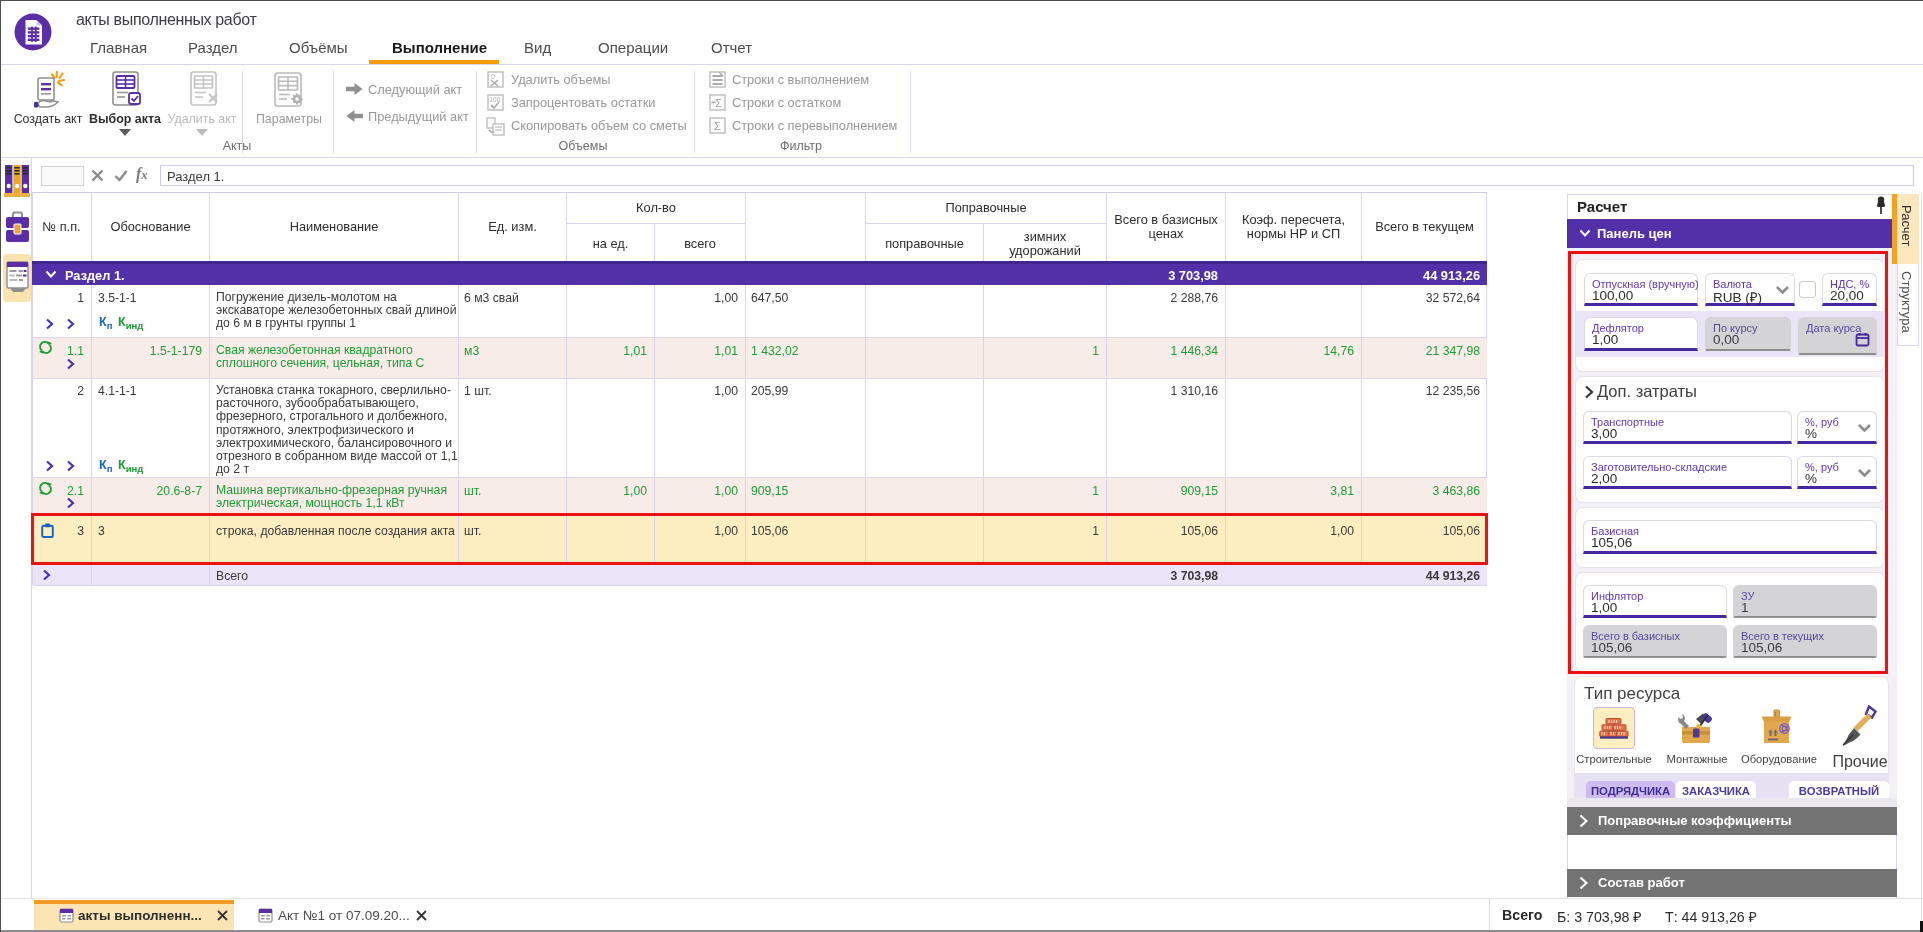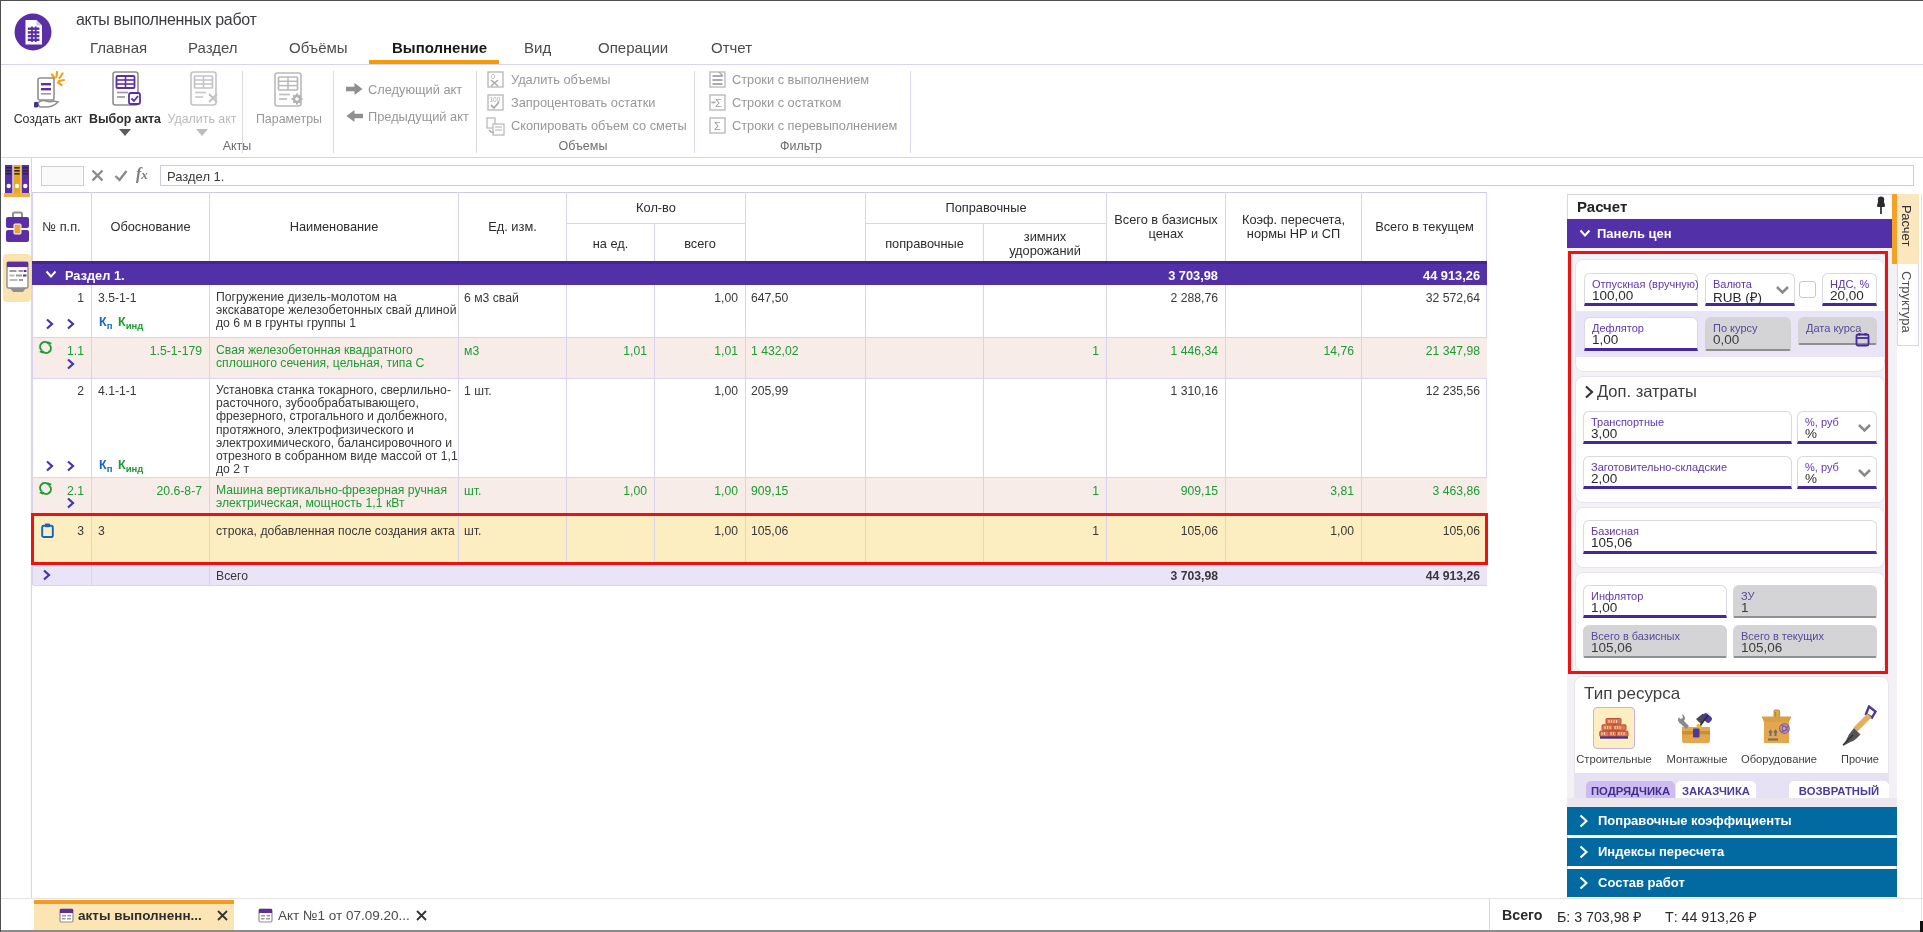--- a/index.html
+++ b/index.html
@@ -18,21 +18,21 @@
 .hcell{font-size:12.8px;color:#2c2c2c;text-align:center;line-height:14px;display:flex;align-items:center;justify-content:center}
 .c{font-size:12.2px;color:#383838;white-space:nowrap}
 .grl{color:#1d9b33;font-size:12.2px;white-space:nowrap;position:absolute}
 .sec{color:#fff;font-weight:bold;font-size:12.8px}
 .fld{position:absolute;background:#fff;border:1px solid #dbd8e2;border-radius:6px 6px 0 0;}
 .fld .lb{position:absolute;left:7px;top:4px;font-size:11px;color:#5e35b1;white-space:nowrap}
 .fld .vv{position:absolute;left:7px;top:14px;font-size:13.5px;color:#2b2b2b;white-space:nowrap}
 .fld.gray{background:#d4d3d6;border-color:#d4d3d6;border-bottom:2px solid #8f8f8f;border-radius:6px 6px 2px 2px}
 .fld.wht{border-bottom:3px solid #4527a0}
 .chev{stroke:#8a8a8a;stroke-width:2.6;fill:none}
-.acc{position:absolute;left:1566px;width:330px;height:28px;background:#0369a1;color:#fff;font-weight:bold;font-size:13px;line-height:28px}
+.acc{position:absolute;left:1566px;width:330px;height:28px;background:#737373;color:#fff;font-weight:bold;font-size:13px;line-height:28px}
 .acc span{margin-left:31px}
 .acc svg{position:absolute;left:12px;top:7px}
 .vtab{position:absolute;writing-mode:vertical-rl;font-size:13px;}
 </style>
 </head>
 <body>
 <div id="app">
 
 <svg class="abs" style="left:13px;top:12px" width="38" height="38" viewBox="0 0 38 38">
  <circle cx="19" cy="19" r="18.5" fill="#5b2ea6"></circle>
@@ -426,21 +426,21 @@
       <span class="vv">20,00</span>
     </div>
 <div class="fld wht" style="left:1583px;top:316px;width:114px;height:34px">
       <span class="lb">Дефлятор</span>
       <span class="vv">1,00</span>
     </div>
 <div class="fld gray" style="left:1704px;top:316px;width:86px;height:34px">
       <span class="lb" style="color:#56499a">По курсу</span>
       <span class="vv" style="color:#3c3c3c">0,00</span>
     </div>
-<div class="fld gray" style="left:1797px;top:316px;width:79px;height:28px">
+<div class="fld gray" style="left:1797px;top:316px;width:79px;height:38px">
       <span class="lb" style="color:#56499a">Дата курса</span>
  <svg class="abs" style="right:6px;top:14px" width="15" height="15" viewBox="0 0 15 15">
         <rect x="1.5" y="2.5" width="12" height="11" rx="1.5" fill="none" stroke="#4527a0" stroke-width="1.8"></rect>
         <line x1="1.5" y1="6" x2="13.5" y2="6" stroke="#4527a0" stroke-width="1.8"></line>
         <line x1="4.5" y1="1" x2="4.5" y2="3.5" stroke="#4527a0" stroke-width="1.8"></line>
         <line x1="10.5" y1="1" x2="10.5" y2="3.5" stroke="#4527a0" stroke-width="1.8"></line>
       </svg>
     </div>
 
 <div class="abs" style="left:1574px;top:375px;width:310px;height:127px;background:#fff;border-radius:8px;border:1px solid #e7e4ec"></div>
@@ -544,33 +544,30 @@
 </svg>
 <svg class="abs" style="left:1838px;top:704px" width="40" height="46" viewBox="0 0 40 46">
  <path d="M30 1.5 l6.5 5 -3.5 6 -6 -3.5z" fill="#fff" stroke="#4b3a9b" stroke-width="2.4"></path>
  <path d="M28.5 8.5 l4 4 -14 14 -4 -4z" fill="#e0b05c"></path>
  <path d="M15 23 l6.5 6.5 -4 4 q-2.5 2.5 -6 3.5 l-7.5 4 4 -7.5 q1 -3.5 3.5 -6z" fill="#555"></path>
  <path d="M4 40 l10 -10" stroke="#2e2e2e" stroke-width="1.3"></path>
 </svg>
 <div class="abs" style="left:1568px;top:752px;width:90px;font-size:11.2px;color:#3f3f3f;text-align:center">Строительные</div>
 <div class="abs" style="left:1652px;top:752px;width:88px;font-size:11.2px;color:#3f3f3f;text-align:center">Монтажные</div>
 <div class="abs" style="left:1733px;top:752px;width:90px;font-size:11.2px;color:#3f3f3f;text-align:center">Оборудование</div>
-<div class="abs" style="left:1815px;top:752px;width:88px;font-size:11px;color:#3f3f3f;text-align:center">Прочие</div>
+<div class="abs" style="left:1815px;top:752px;width:88px;font-size:16px;color:#3f3f3f;text-align:center">Прочие</div>
 <div class="abs" style="left:1574px;top:772px;width:313px;height:25px;background:#e7e1f4"></div>
 <div class="abs" style="left:1585px;top:780px;width:89px;height:17px;background:#cebcf0;border-radius:5px 5px 0 0;color:#3f2d91;font-weight:bold;font-size:11.3px;text-align:center;padding-top:4px">ПОДРЯДЧИКА</div>
 <div class="abs" style="left:1675px;top:780px;width:80px;height:17px;background:#fff;border-radius:5px 5px 0 0;color:#4b3a9b;font-weight:bold;font-size:11.3px;text-align:center;padding-top:4px">ЗАКАЗЧИКА</div>
 <div class="abs" style="left:1788px;top:780px;width:100px;height:17px;background:#fff;border-radius:5px 5px 0 0;color:#4b3a9b;font-weight:bold;font-size:11.3px;text-align:center;padding-top:4px">ВОЗВРАТНЫЙ</div>
 <div class="abs" style="left:1566px;top:797px;width:330px;height:9px;background:#eae8ee"></div>
 
 <div class="acc" style="top:806px"><svg width="9" height="14" viewBox="0 0 9 14">
         <path d="M1.5 1.5 l6 5.5 -6 5.5" stroke="#fff" stroke-width="2.2" fill="none"></path>
       </svg><span>Поправочные коэффициенты</span></div>
-<div class="acc" style="top:837px"><svg width="9" height="14" viewBox="0 0 9 14">
-        <path d="M1.5 1.5 l6 5.5 -6 5.5" stroke="#fff" stroke-width="2.2" fill="none"></path>
-      </svg><span>Индексы пересчета</span></div>
 <div class="acc" style="top:868px"><svg width="9" height="14" viewBox="0 0 9 14">
         <path d="M1.5 1.5 l6 5.5 -6 5.5" stroke="#fff" stroke-width="2.2" fill="none"></path>
       </svg><span>Состав работ</span></div>
 
 <div class="abs" style="left:1891px;top:193px;width:27px;height:70px;background:#fbe6bd;border-left:5px solid #f5a027"></div>
 <div class="vtab" style="left:1898px;top:204px;color:#2e2e2e">Расчет</div>
 <div class="abs" style="left:1896px;top:263px;width:22px;height:82px;background:#fff;border:1px solid #d9d3ee;border-top:none"></div>
 <div class="vtab" style="left:1898px;top:270px;color:#4b4b4b">Структура</div>
 
 <div class="abs" style="left:0;top:897px;width:1923px;height:32px;background:#fff;border-top:1px solid #e3e3e3"></div>

